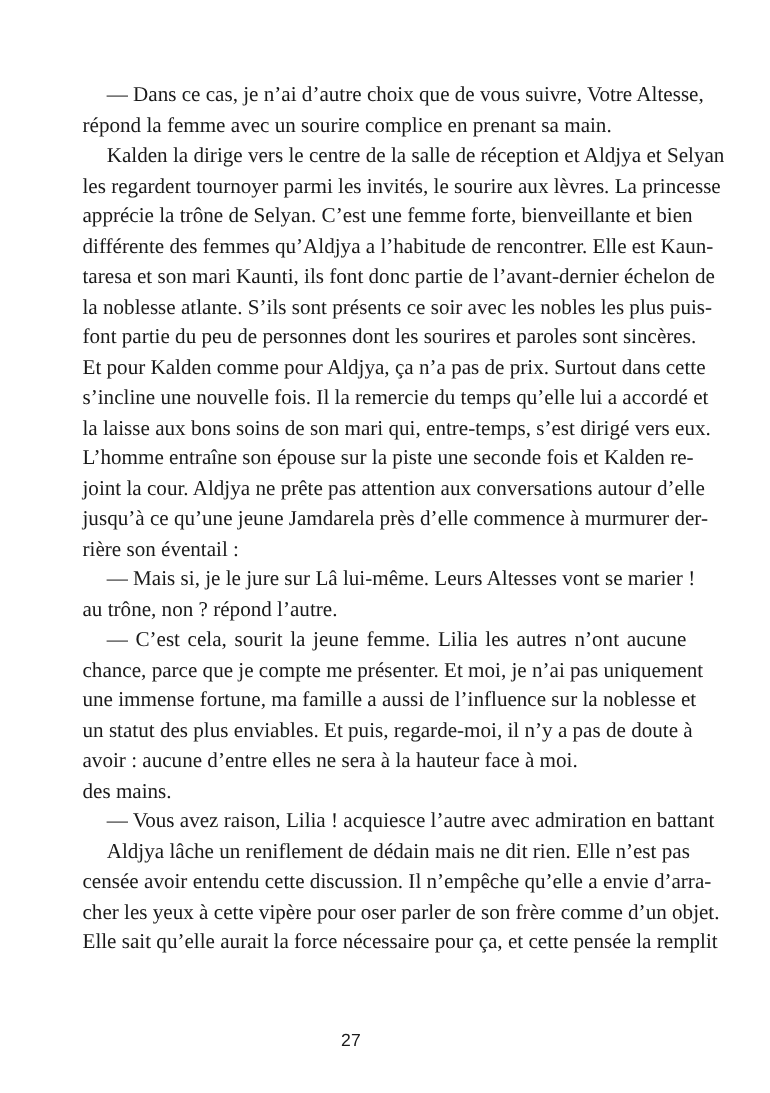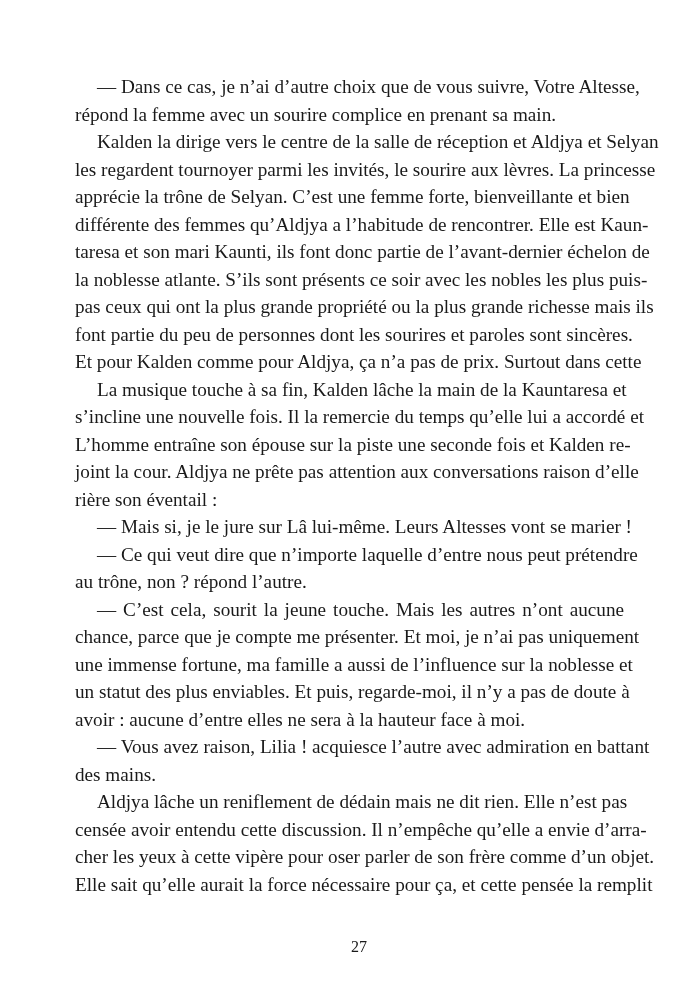--- a/index.html
+++ b/index.html
@@ -37,69 +37,67 @@
     }
     .line.first {
       text-indent: 22px;
     }
     .page-number {
       position: absolute;
       left: 0;
       width: 638px;
       top: 938px;
       text-align: center;
-      font-family: Liberation Serif, serif;
+      font-family: Liberation Sans, sans-serif;
       font-size: 16px;
       color: #1a1a1a;
-      margin-left: 40px;
     }
   </style>
 </head>
 <body>
 
 <div class="page">
   <div>
       <span class="line first">— Dans ce cas, je n’ai d’autre choix que de vous suivre, Votre Altesse,</span>
       <span class="line last">répond la femme avec un sourire complice en prenant sa main.</span>
     </div>
   <div>
       <span class="line first">Kalden la dirige vers le centre de la salle de réception et Aldjya et Selyan</span>
       <span class="line">les regardent tournoyer parmi les invités, le sourire aux lèvres. La princesse</span>
       <span class="line">apprécie la trône de Selyan. C’est une femme forte, bienveillante et bien</span>
       <span class="line">différente des femmes qu’Aldjya a l’habitude de rencontrer. Elle est Kaun-</span>
       <span class="line">taresa et son mari Kaunti, ils font donc partie de l’avant-dernier échelon de</span>
       <span class="line">la noblesse atlante. S’ils sont présents ce soir avec les nobles les plus puis-</span>
-      <span class="line">pas ceux qui ont la plus grande propriété ou la plus grande richesse mais ils</span>
       <span class="line">font partie du peu de personnes dont les sourires et paroles sont sincères.</span>
       <span class="line">Et pour Kalden comme pour Aldjya, ça n’a pas de prix. Surtout dans cette</span>
     </div>
   <div>
-      <span class="line first">La musique touche à sa fin, Kalden lâche la main de la Kauntaresa et</span>
       <span class="line">s’incline une nouvelle fois. Il la remercie du temps qu’elle lui a accordé et</span>
+      <span class="line">la laisse aux bons soins de son mari qui, entre-temps, s’est dirigé vers eux.</span>
       <span class="line">L’homme entraîne son épouse sur la piste une seconde fois et Kalden re-</span>
-      <span class="line">joint la cour. Aldjya ne prête pas attention aux conversations raison d’elle</span>
+      <span class="line">joint la cour. Aldjya ne prête pas attention aux conversations autour d’elle</span>
+      <span class="line">jusqu’à ce qu’une jeune Jamdarela près d’elle commence à murmurer der-</span>
       <span class="line last">rière son éventail :</span>
     </div>
   <div>
       <span class="line first last">— Mais si, je le jure sur Lâ lui-même. Leurs Altesses vont se marier !</span>
     </div>
   <div>
-      <span class="line first">— Ce qui veut dire que n’importe laquelle d’entre nous peut prétendre</span>
       <span class="line last">au trône, non ? répond l’autre.</span>
     </div>
   <div>
-      <span class="line first">— C’est cela, sourit la jeune touche. Mais les autres n’ont aucune</span>
+      <span class="line first">— C’est cela, sourit la jeune femme. Lilia les autres n’ont aucune</span>
       <span class="line">chance, parce que je compte me présenter. Et moi, je n’ai pas uniquement</span>
       <span class="line">une immense fortune, ma famille a aussi de l’influence sur la noblesse et</span>
       <span class="line">un statut des plus enviables. Et puis, regarde-moi, il n’y a pas de doute à</span>
       <span class="line last">avoir : aucune d’entre elles ne sera à la hauteur face à moi.</span>
     </div>
   <div>
+      <span class="line last">des mains.</span>
       <span class="line first">— Vous avez raison, Lilia ! acquiesce l’autre avec admiration en battant</span>
-      <span class="line last">des mains.</span>
     </div>
   <div>
       <span class="line first">Aldjya lâche un reniflement de dédain mais ne dit rien. Elle n’est pas</span>
       <span class="line">censée avoir entendu cette discussion. Il n’empêche qu’elle a envie d’arra-</span>
       <span class="line">cher les yeux à cette vipère pour oser parler de son frère comme d’un objet.</span>
       <span class="line">Elle sait qu’elle aurait la force nécessaire pour ça, et cette pensée la remplit</span>
     </div>
 </div>
 
 <div class="page-number">27</div>

